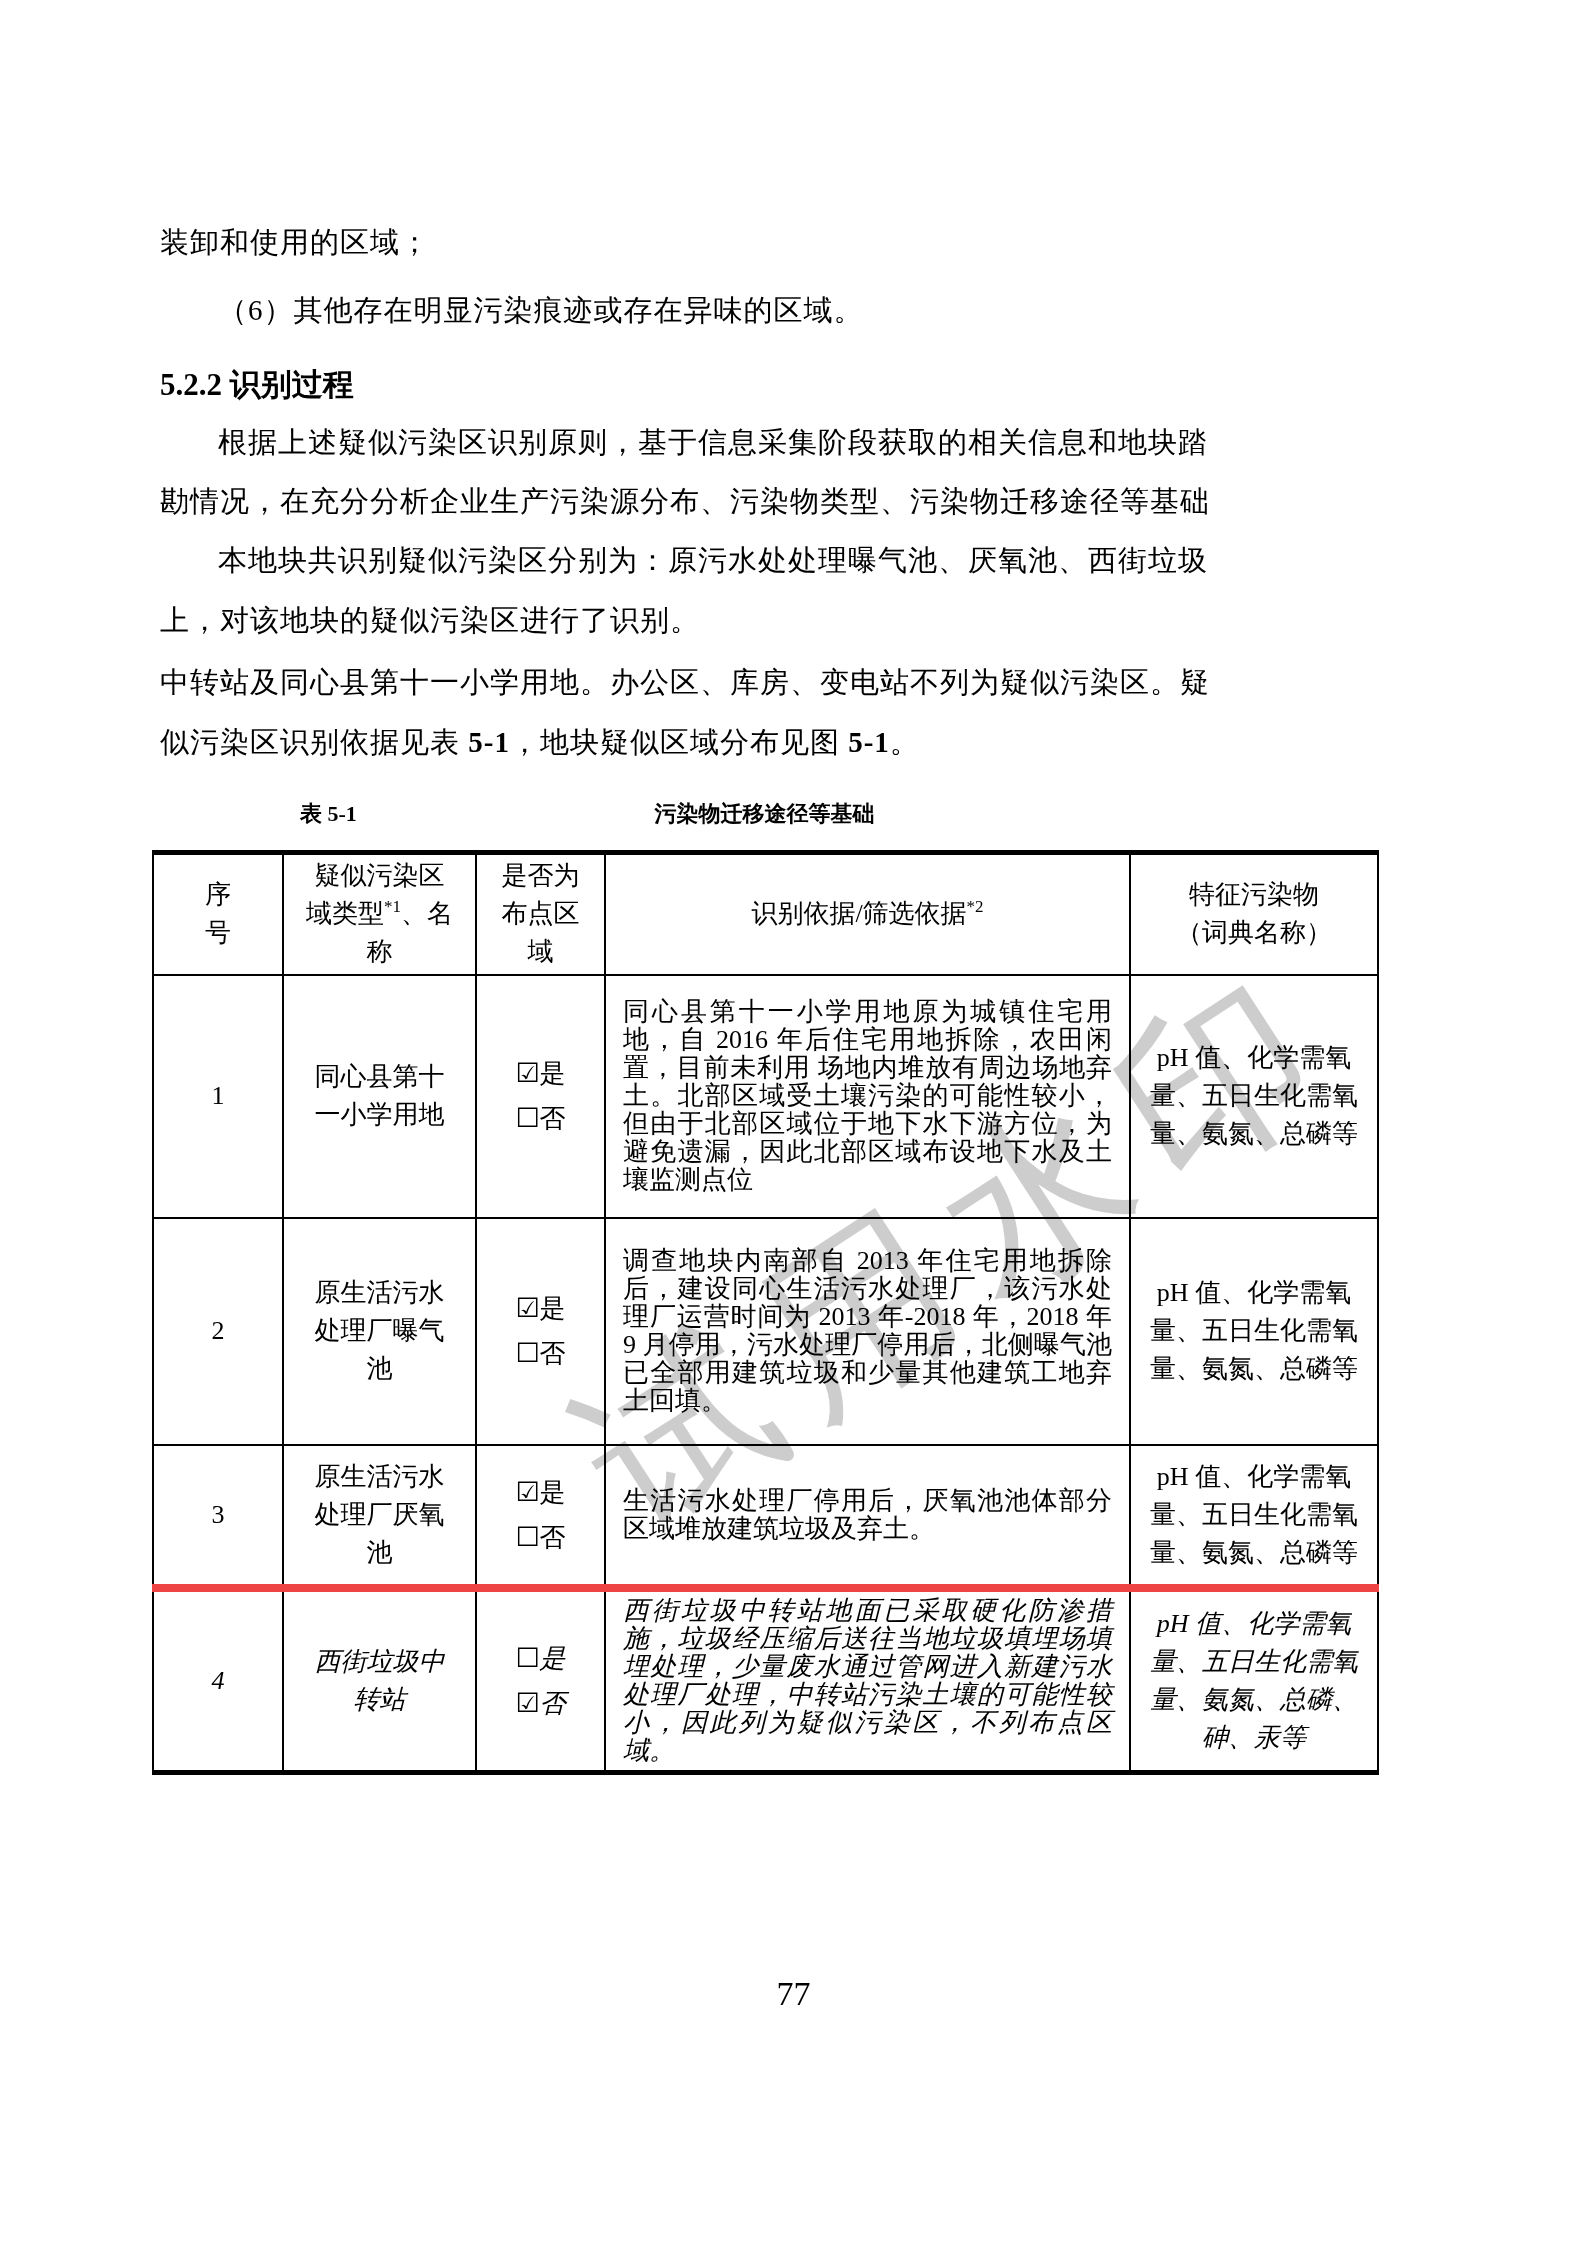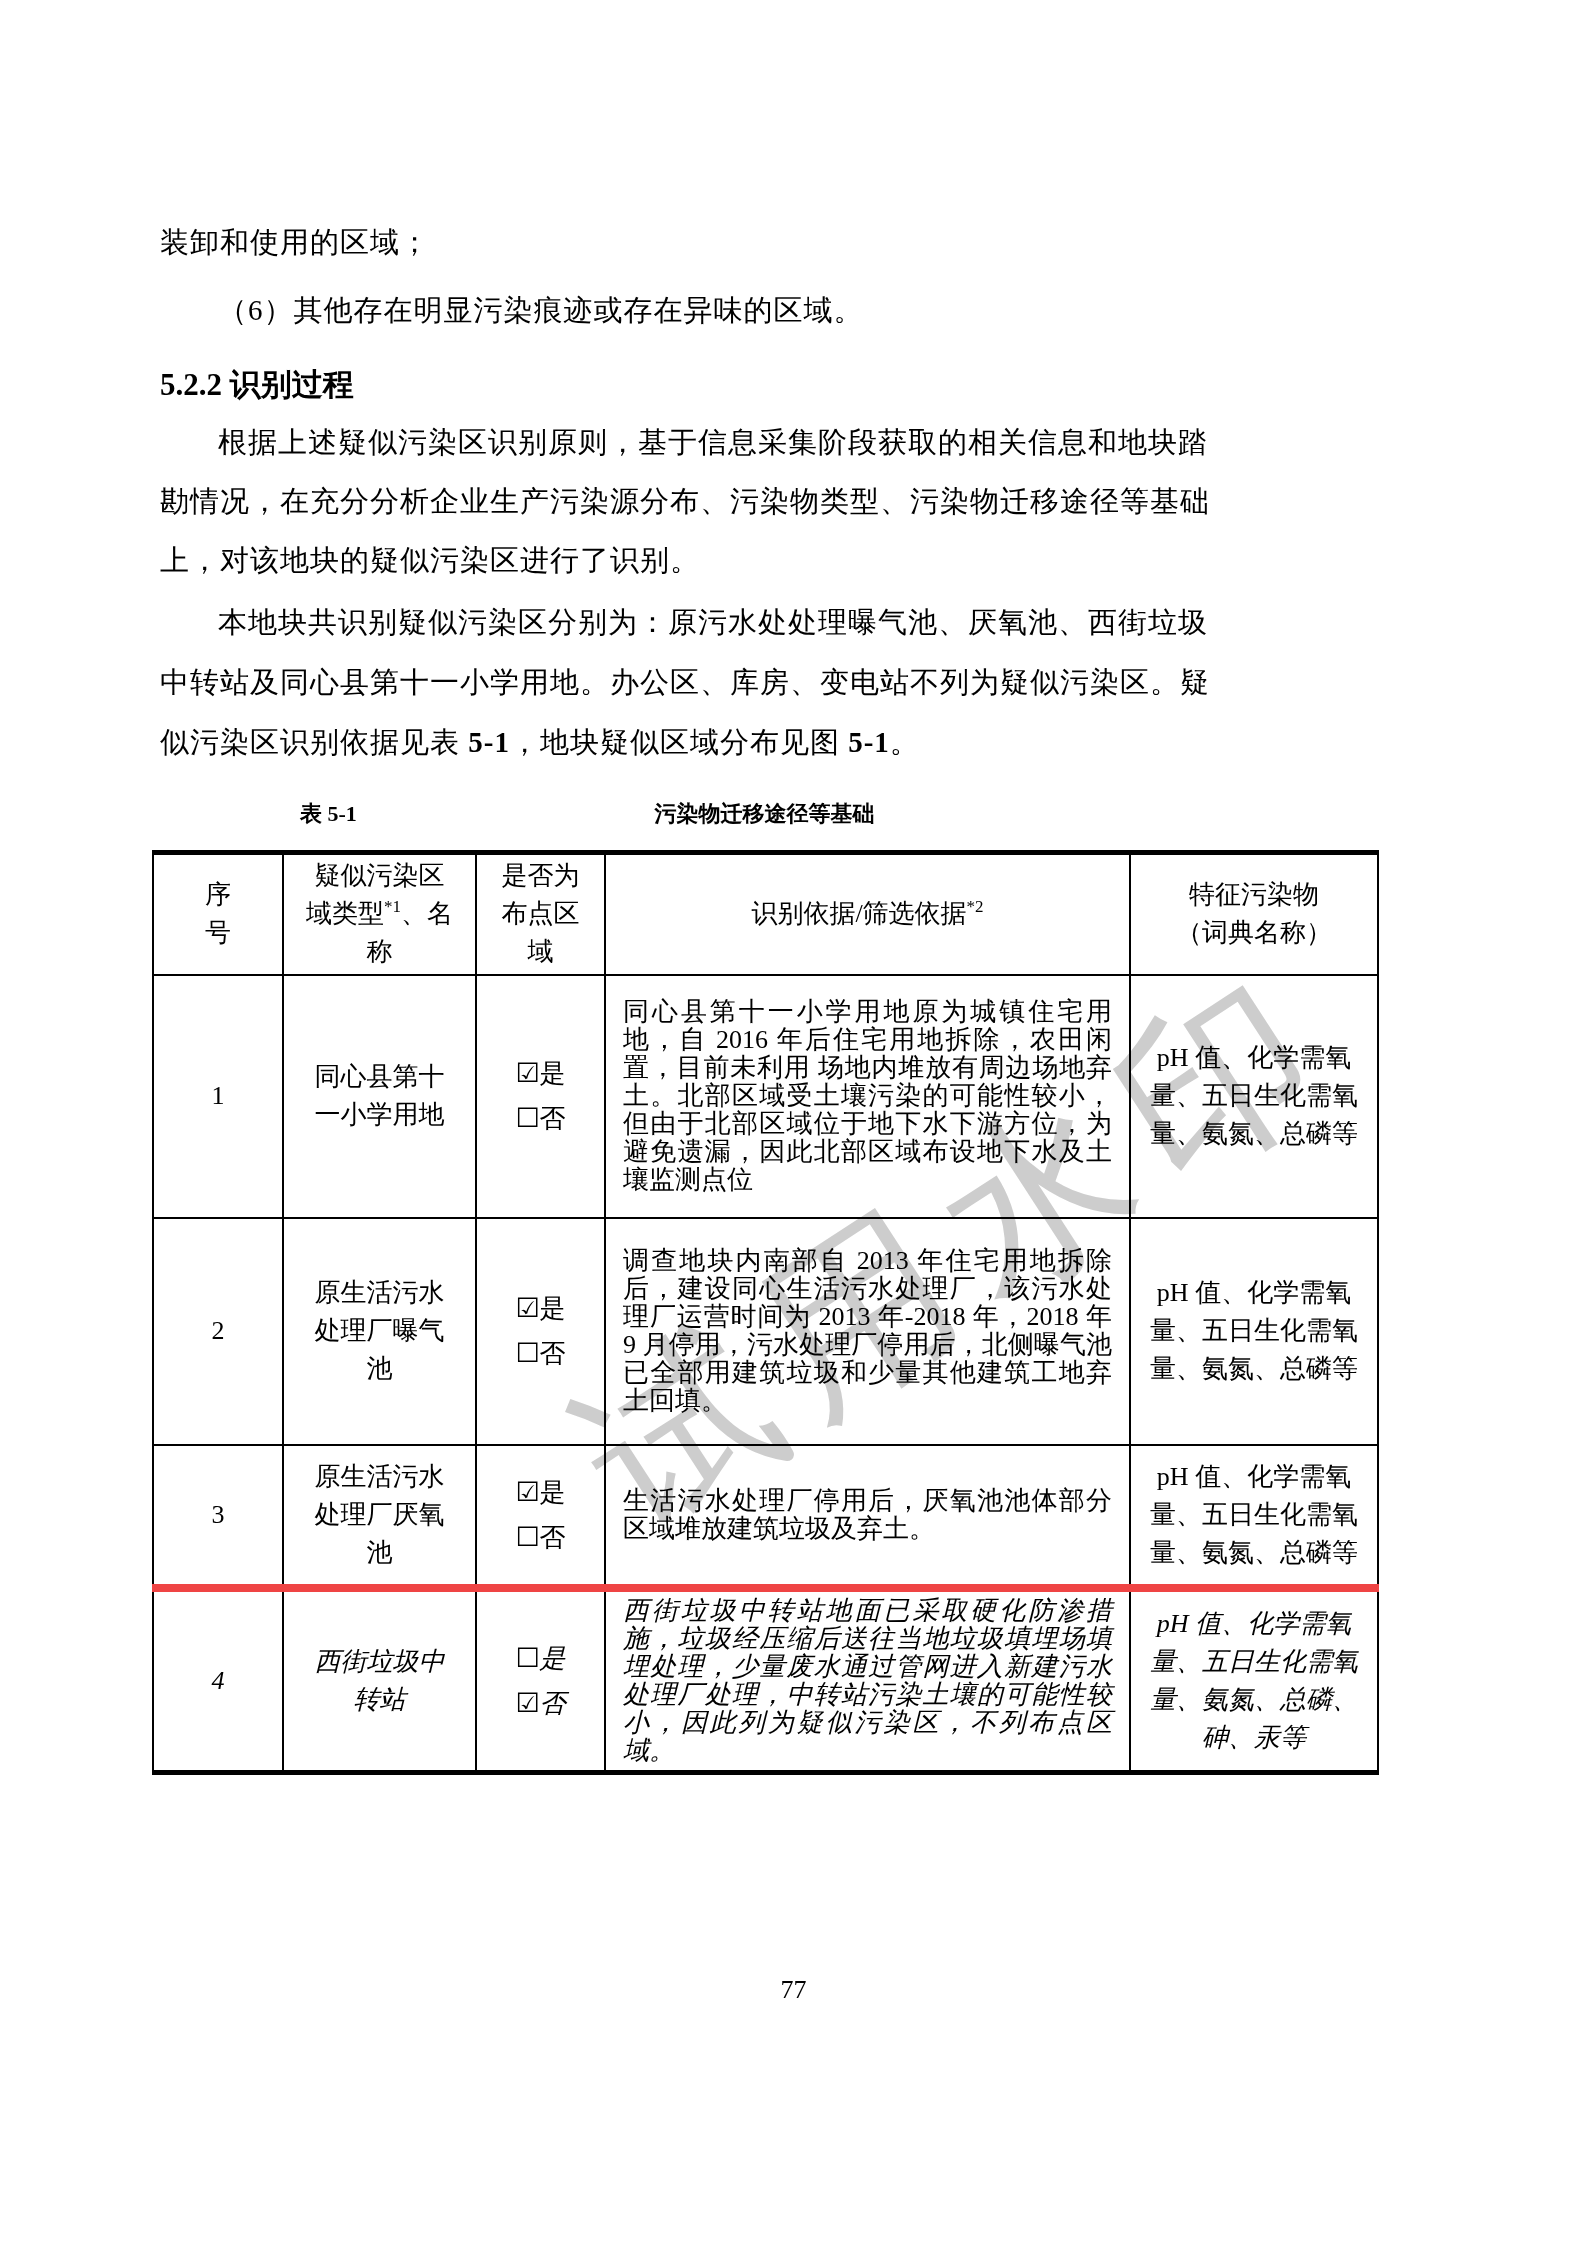--- a/index.html
+++ b/index.html
@@ -44,36 +44,36 @@
   .chkstack{display:inline-block;}
   .watermark{
     position:absolute;left:430px;top:1130px;width:1060px;height:240px;
     z-index:1;
     font-size:185px;letter-spacing:28px;line-height:240px;text-align:center;
     color:rgba(130,130,130,0.40);
     transform:rotate(-33deg);
     white-space:nowrap;
     font-family:"Liberation Serif","DejaVu Serif",serif;
   }
-  .pagenum{position:absolute;top:1975px;left:0;width:1587px;text-align:center;font-size:26px;z-index:2;}
+  .pagenum{position:absolute;top:1975px;left:0;width:1587px;text-align:center;font-size:34px;z-index:2;}
 </style>
 </head>
 <body>
 
 <div class="watermark">试用水印</div>
 
 <div class="content">
   <div class="bodytext">
     <div class="bline l1">装卸和使用的区域；</div>
     <div class="bline l2 indent">（6）其他存在明显污染痕迹或存在异味的区域。</div>
     <div class="heading">5.2.2 识别过程</div>
     <div class="bline p1l indent">根据上述疑似污染区识别原则，基于信息采集阶段获取的相关信息和地块踏</div>
     <div class="bline p1l">勘情况，在充分分析企业生产污染源分布、污染物类型、污染物迁移途径等基础</div>
+    <div class="bline p2l indent">本地块共识别疑似污染区分别为：原污水处处理曝气池、厌氧池、西街垃圾</div>
     <div class="bline p1last">上，对该地块的疑似污染区进行了识别。</div>
-    <div class="bline p2l indent">本地块共识别疑似污染区分别为：原污水处处理曝气池、厌氧池、西街垃圾</div>
     <div class="bline p2l">中转站及同心县第十一小学用地。办公区、库房、变电站不列为疑似污染区。疑</div>
     <div class="bline p2last"><span>似污染区识别依据见表 </span><span class="bold">5-1</span><span>，地块疑似区域分布见图 </span><span class="bold">5-1</span><span>。</span></div>
   </div>
 
   <div class="caption">
     <span class="cap-label">表 5-1</span>
     <span>污染物迁移途径等基础</span>
   </div>
 
   <table class="tbl">

